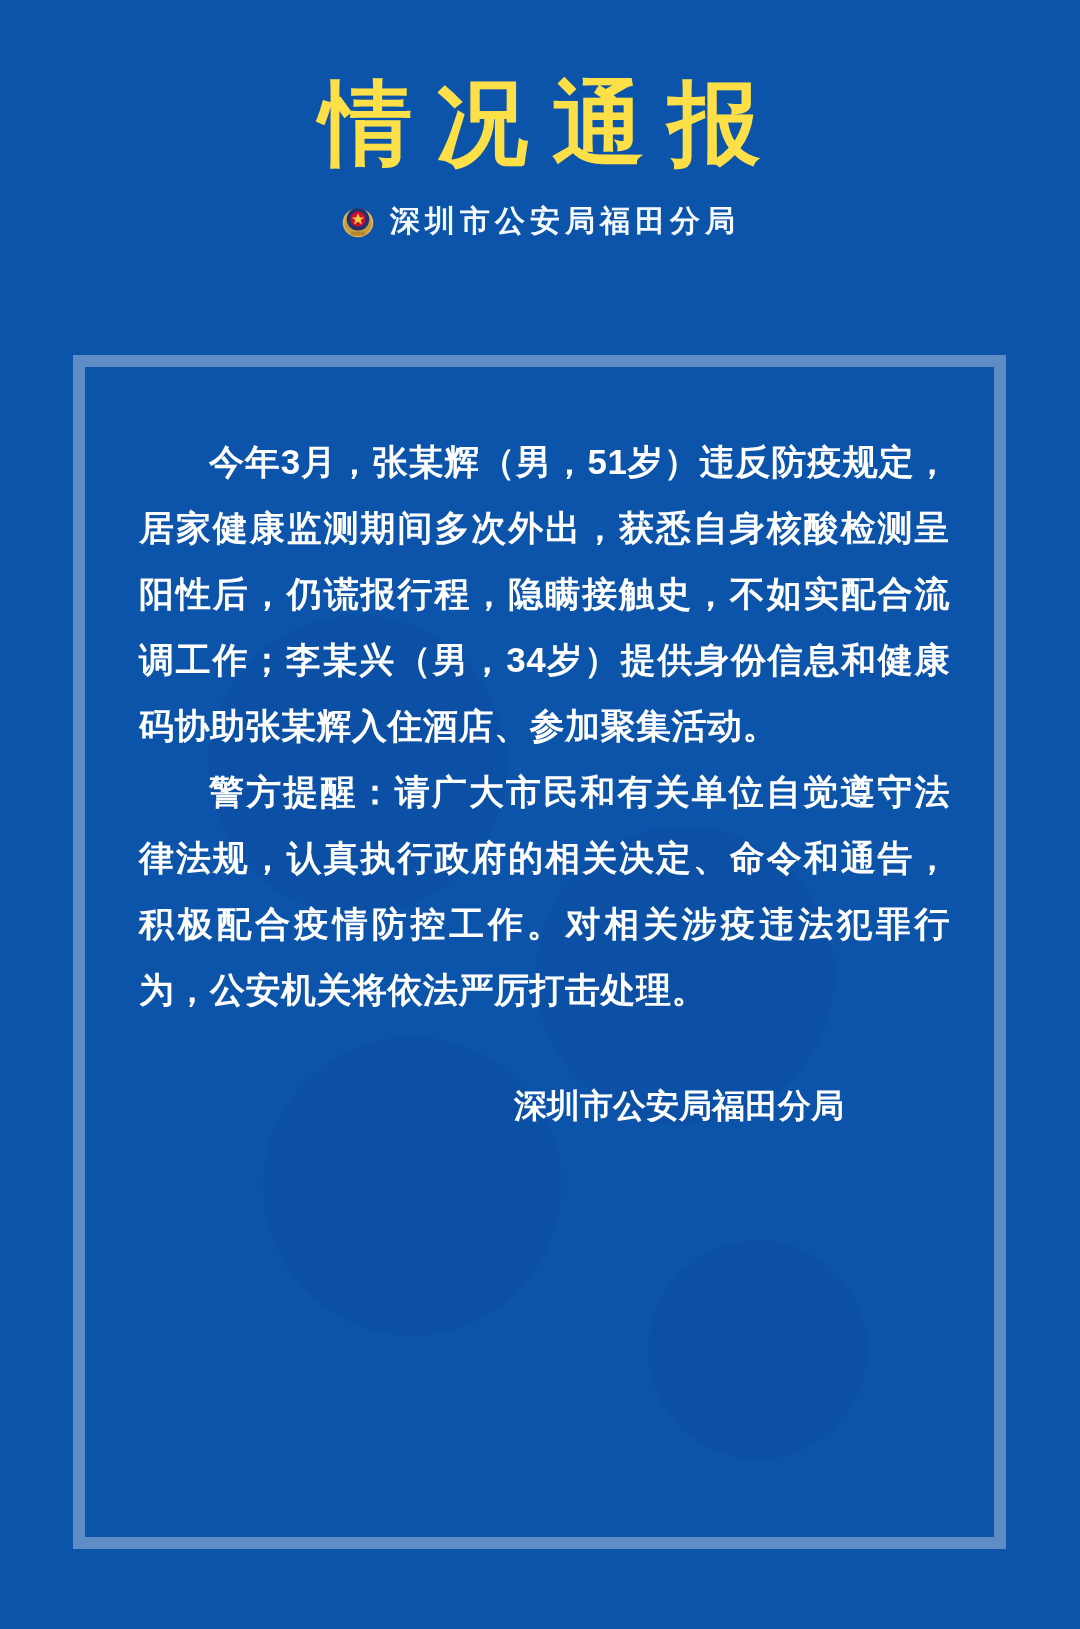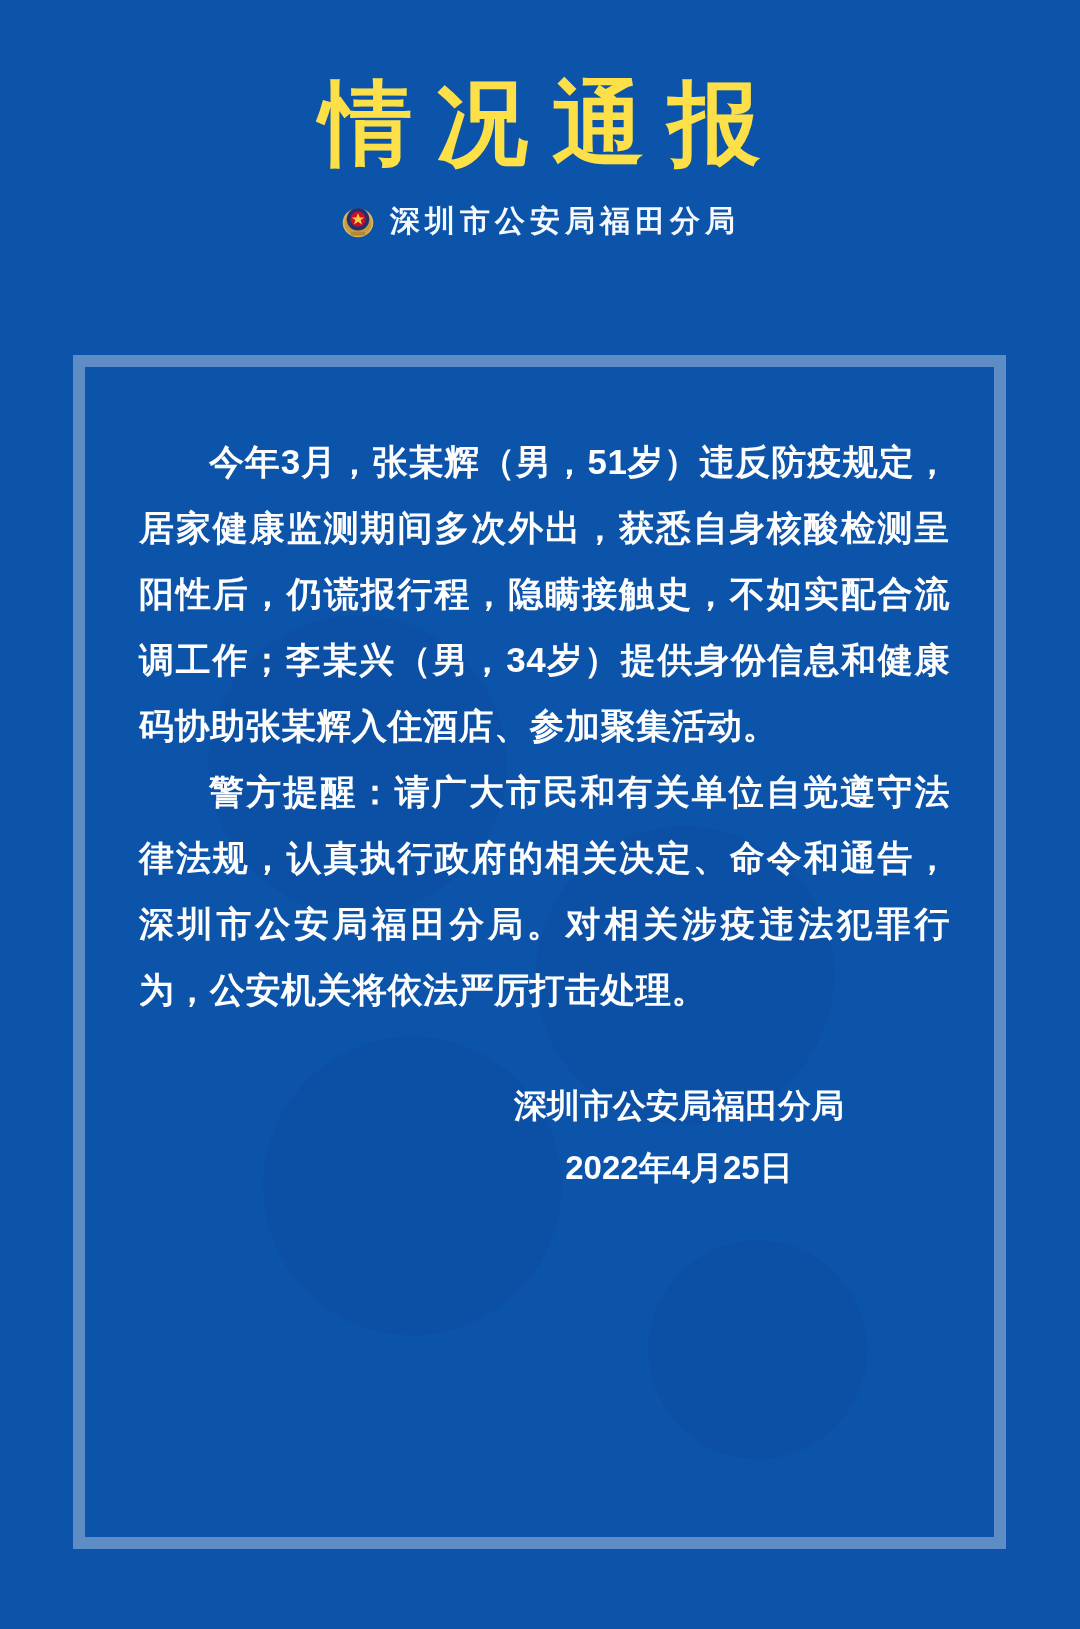--- a/index.html
+++ b/index.html
@@ -119,20 +119,19 @@
 
     <rect x="12" y="32" width="16" height="4" rx="1.5" fill="#b4882e"></rect>
   </svg>
   <span class="agency-name">深圳市公安局福田分局</span>
 </div>
 
 <div class="notice-box">
   <div class="watermark"></div>
   <div class="notice-body">
     <p class="para">今年3月，张某辉（男，51岁）违反防疫规定，居家健康监测期间多次外出，获悉自身核酸检测呈阳性后，仍谎报行程，隐瞒接触史，不如实配合流调工作；李某兴（男，34岁）提供身份信息和健康码协助张某辉入住酒店、参加聚集活动。</p>
-    <p class="para">警方提醒：请广大市民和有关单位自觉遵守法律法规，认真执行政府的相关决定、命令和通告，深圳市公安局福田分局。对相关涉疫违法犯罪行为，公安机关将依法严厉打击处理。</p>
+    <p class="para">警方提醒：请广大市民和有关单位自觉遵守法律法规，认真执行政府的相关决定、命令和通告，积极配合疫情防控工作。对相关涉疫违法犯罪行为，公安机关将依法严厉打击处理。</p>
 
     <div class="sig-block">
       <div class="sig-line">深圳市公安局福田分局</div>
-      <div class="sig-line">2022年4月25日</div>
     </div>
   </div>
 </div>
 
 </body></html>

